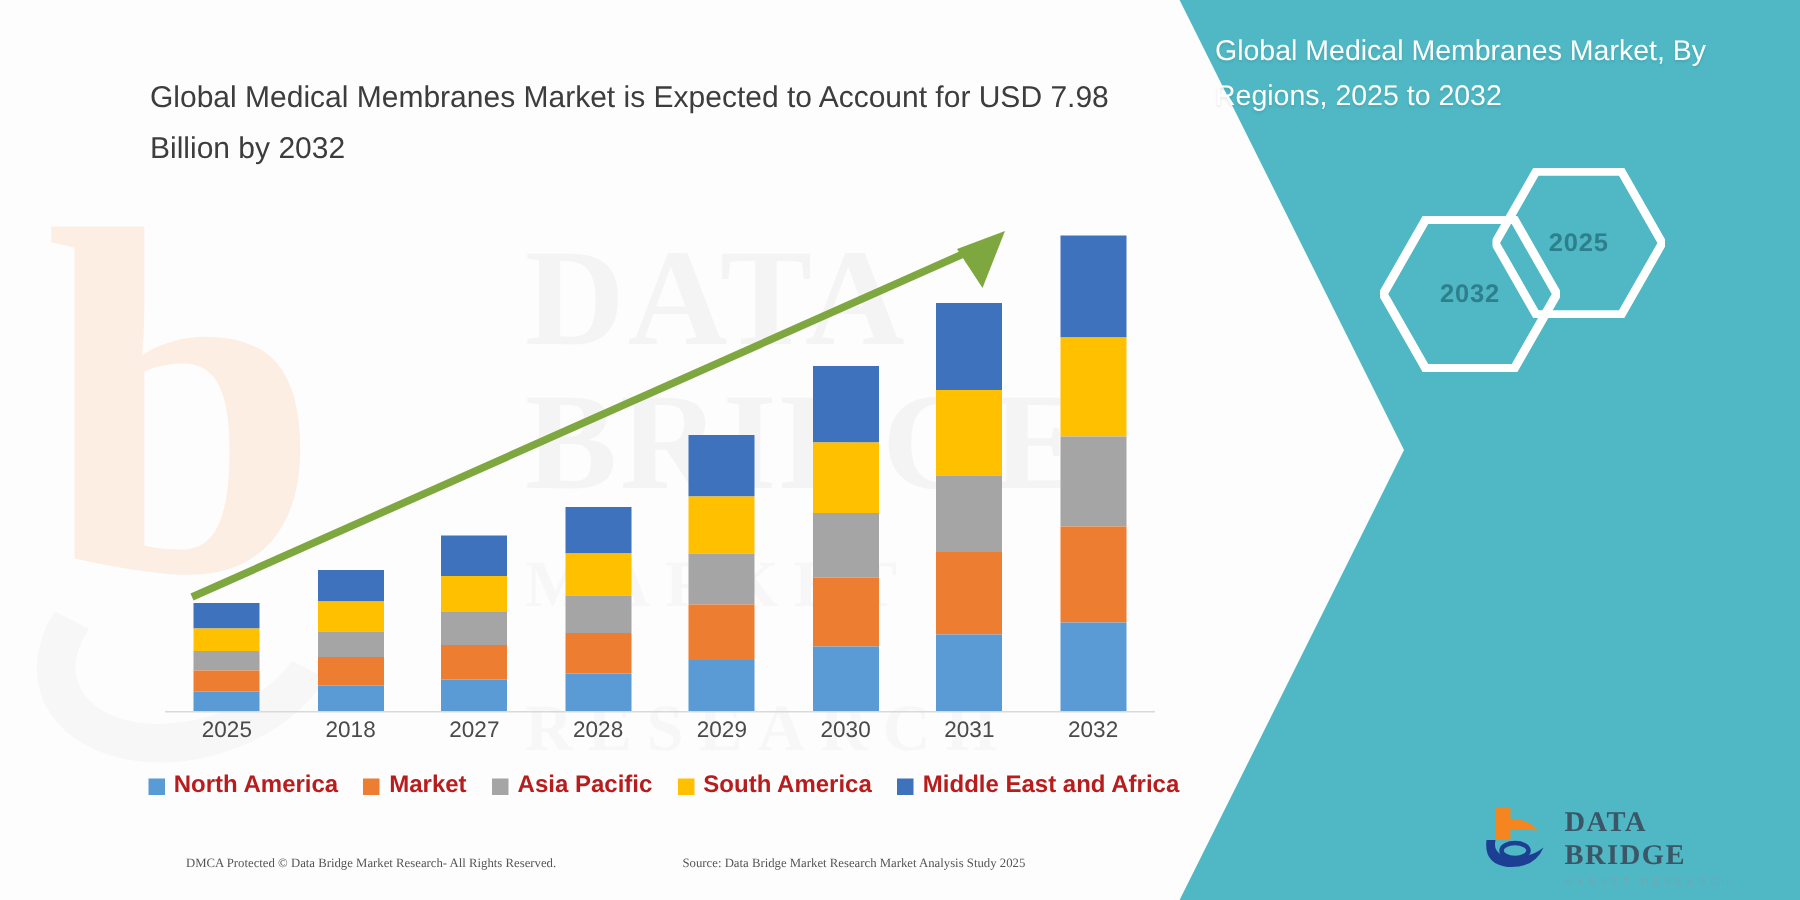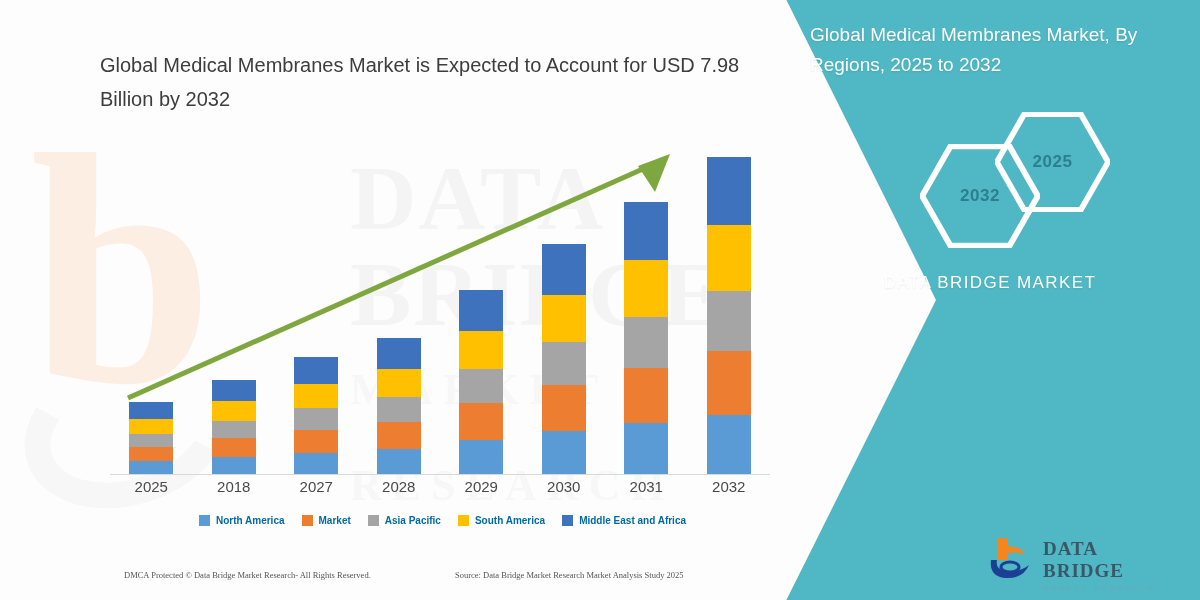--- a/index.html
+++ b/index.html
@@ -85,21 +85,21 @@
     width:60px; text-align:center; font-size:15px; color:#4a4a4a;
   }
 
   
   .legend {
     position:absolute; left:110px; top:515px; width:665px;
     display:flex; justify-content:center; align-items:center; gap:17px;
   }
   .lg-item { display:flex; align-items:center; gap:6px; }
   .lg-swatch { width:11px; height:11px; flex:0 0 auto; }
-  .lg-label { font-size:10px; font-weight:bold; color:#0369a1; white-space:nowrap;text-align:center; }
+  .lg-label { font-size:16px; font-weight:bold; color:#b91c1c; white-space:nowrap;text-align:center; }
 
   
   .foot-dmca {
     position:absolute; left:96px; top:570px; font-size:8.5px; color:#555;
     font-family:"Liberation Serif", serif;
     margin-left:28px;
   }
   .foot-source {
     position:absolute; left:455px; top:570px; font-size:8.5px; color:#555;
     font-family:Liberation Serif, serif;
@@ -249,21 +249,20 @@
     </div>
     <div class="hex hex-2025">
       <svg viewBox="0 0 100 88" width="115" height="100">
         <polygon points="25,2 75,2 99,44 75,86 25,86 1,44" fill="none" stroke="#ffffff" stroke-width="5"></polygon>
       </svg>
       <span>2025</span>
     </div>
   </div>
 
   <div class="brand-lines" style="left:780px; width:420px;">
-    <div>DATA BRIDGE MARKET</div>
   </div>
 
   <div class="logo">
     <svg class="logo-mark" viewBox="0 0 52 50">
       <path d="M12 4 L22 4 L22 26 L12 26 Z" fill="#F5851F"></path>
       <path d="M12 12 Q34 10 40 20 Q34 18 22 19 Z" fill="#F5851F"></path>
       <path d="M6 26 Q4 42 20 44 Q38 45 44 31 Q34 39 20 37 Q10 35 12 26 Z" fill="#1C3F94"></path>
       <ellipse cx="25" cy="33" rx="9" ry="5" fill="none" stroke="#1C3F94" stroke-width="3"></ellipse>
     </svg>
     <div class="logo-txt">

